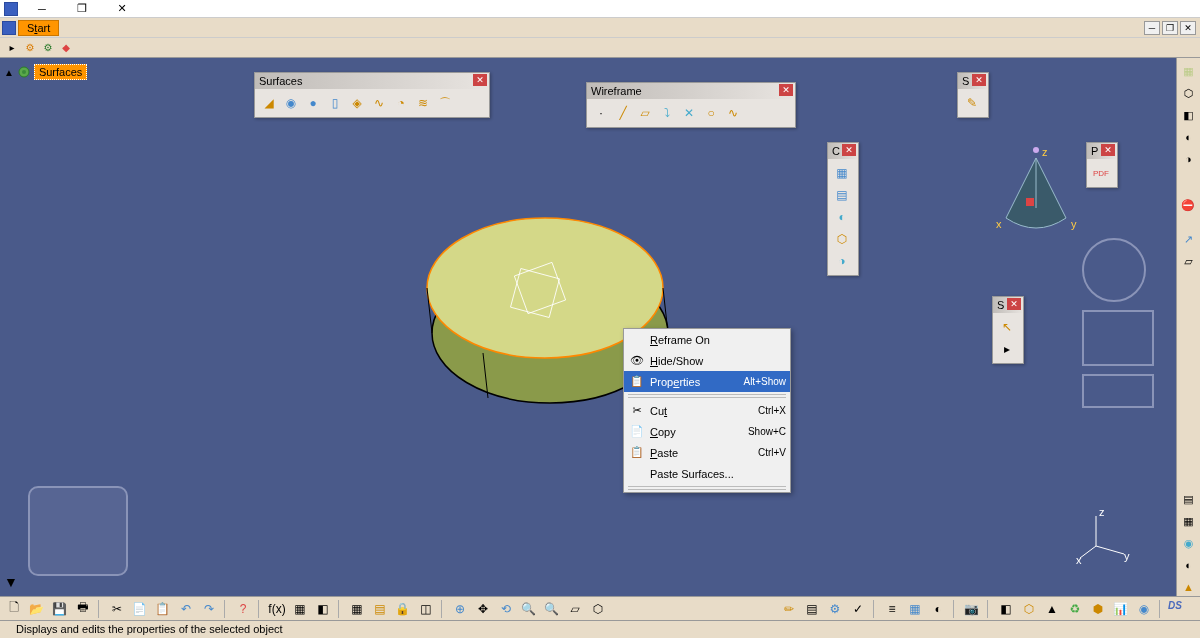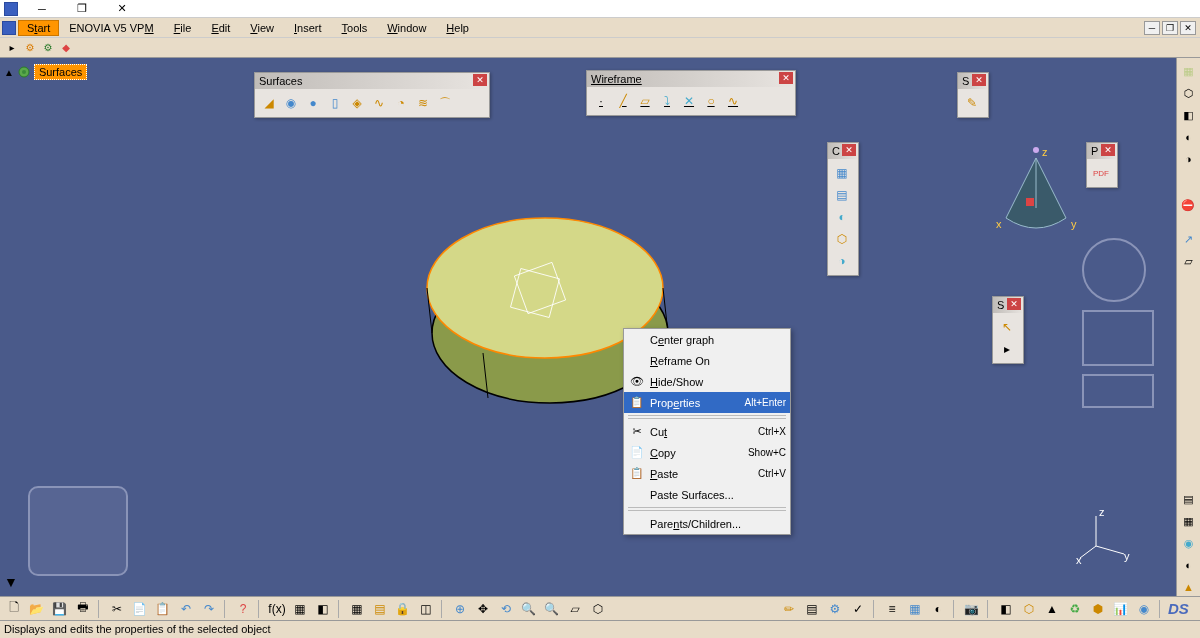--- a/index.html
+++ b/index.html
@@ -55,47 +55,37 @@
 
 .thumb { position:absolute; left:28px; bottom:20px; width:100px; height:90px; border:2px solid #8a94b8; border-radius:10px; background:rgba(120,130,170,0.3); }
 
 .right-sidebar { position: absolute; right: 0; top: 58px; width: 24px; bottom: 42px; background: #e8dcc8; border-left: 1px solid #999; display: flex; flex-direction: column; align-items: center; gap: 4px; padding-top: 4px; }
 .right-sidebar .tb-icon { width: 18px; height: 18px; cursor: pointer; display:flex; align-items:center; justify-content:center; }
 
 .bottom-toolbar { position: absolute; left: 0; right: 0; bottom: 18px; height: 24px; background: #e8dcc8; border-top: 1px solid #999; display: flex; align-items: center; gap: 3px; padding: 0 4px; }
 .bottom-toolbar .tb-icon { width: 20px; height: 20px; cursor: pointer; display:flex; align-items:center; justify-content:center; font-size:12px; }
 .tb-sep { width: 4px; height: 18px; border-left: 1px solid #aaa; margin: 0 2px; }
 
-.statusbar { position: absolute; left: 0; right: 0; bottom: 0; height: 18px; background: #e8dcc8; border-top: 1px solid #999; padding: 2px 4px; font-size: 11px; }
-
-.dassault { width: 28px; height: 18px; color:#4a6abc; font-style:italic; font-weight:bold; font-size:15px; }
+.statusbar { position: absolute; left: 0; right: 0; bottom: 0; height: 18px; background: #e8dcc8; border-top: 1px solid #999; padding: 2px 16px; font-size: 11px; }
+
+.dassault { width: 28px; height: 18px; color:#4a6abc; font-style:italic; font-weight:bold; font-size:10px; }
 </style>
 </head>
 <body>
 
 <div class="titlebar">
   <div class="icon"></div>
   <div class="win-btn">─</div>
   <div class="win-btn">❐</div>
   <div class="win-btn win-close">✕</div>
 </div>
 
 <div class="menubar">
   <div style="width:14px;height:14px;background:#3a5fbf;margin-right:2px;border:1px solid #2a4a9f;"></div>
   <div class="start-btn"><span>S</span><u>t</u><span>art</span></div>
-  <div id="menu-items" style="display:flex;">
-      <div class="menu-btn">ENOVIA V5 VP<u>M</u></div>
-      <div class="menu-btn"><u>F</u>ile</div>
-      <div class="menu-btn"><u>E</u>dit</div>
-      <div class="menu-btn"><u>V</u>iew</div>
-      <div class="menu-btn"><u>I</u>nsert</div>
-      <div class="menu-btn"><u>T</u>ools</div>
-      <div class="menu-btn"><u>W</u>indow</div>
-      <div class="menu-btn"><u>H</u>elp</div>
-    </div>
   <div class="mdi-controls">
     <span>─</span>
     <span>❐</span>
     <span>✕</span>
   </div>
 </div>
 
 <div class="icon-row">
   <div class="tb-icon">▸</div>
   <div class="tb-icon" style="color:#d97a00;">⚙</div>
@@ -166,21 +156,21 @@
       <div class="tool-icon" style="color:#48c;">●</div>
       <div class="tool-icon" style="color:#48c;">▯</div>
       <div class="tool-icon" style="color:#c80;">◈</div>
       <div class="tool-icon" style="color:#c80;">∿</div>
       <div class="tool-icon" style="color:#c80;">◔</div>
       <div class="tool-icon" style="color:#c80;">≋</div>
       <div class="tool-icon" style="color:#c80;">⌒</div>
     </div>
   </div>
 
-  <div class="float-toolbar" style="left:586px; top:12px; width:210px;text-decoration:underline;">
+  <div class="float-toolbar" style="left:586px; top:24px; width:210px;">
     <div class="ft-header">
       <span>Wireframe</span>
       <div class="ft-close">✕</div>
     </div>
     <div class="ft-body">
       <div class="tool-icon">·</div>
       <div class="tool-icon" style="color:#c80;">╱</div>
       <div class="tool-icon" style="color:#c80;">▱</div>
       <div class="tool-icon" style="color:#4ac;">⤵</div>
       <div class="tool-icon" style="color:#4ac;">✕</div>
@@ -230,34 +220,30 @@
       </div>
     <div class="ft-body vertical">
       <div class="tool-icon" style="color:#c80;">↖</div>
       <div class="tool-icon">▸</div>
     </div>
   </div>
 
   <div class="context-menu" id="context-menu">
       <div class="cm-item">
         <span class="cm-icon"></span>
-        <span class="cm-label">C<u>e</u>nter graph</span>
-      </div>
-      <div class="cm-item">
-        <span class="cm-icon"></span>
         <span class="cm-label"><u>R</u>eframe On</span>
       </div>
       <div class="cm-item">
         <span class="cm-icon">👁</span>
         <span class="cm-label"><u>H</u>ide/Show</span>
       </div>
       <div class="cm-item highlighted">
         <span class="cm-icon">📋</span>
         <span class="cm-label">Prop<u>e</u>rties</span>
-        <span class="cm-shortcut">Alt+Enter</span>
+        <span class="cm-shortcut">Alt+Show</span>
       </div>
       <div class="cm-sep"></div>
       <div class="cm-sep"></div>
       <div class="cm-item">
         <span class="cm-icon">✂</span>
         <span class="cm-label">Cu<u>t</u></span>
         <span class="cm-shortcut">Ctrl+X</span>
       </div>
       <div class="cm-item">
         <span class="cm-icon">📄</span>
@@ -268,24 +254,20 @@
         <span class="cm-icon">📋</span>
         <span class="cm-label"><u>P</u>aste</span>
         <span class="cm-shortcut">Ctrl+V</span>
       </div>
       <div class="cm-item">
         <span class="cm-icon"></span>
         <span class="cm-label">Paste Surfaces...</span>
       </div>
       <div class="cm-sep"></div>
       <div class="cm-sep"></div>
-      <div class="cm-item">
-        <span class="cm-icon"></span>
-        <span class="cm-label">Pare<u>n</u>ts/Children...</span>
-      </div>
     </div>
 
   <div class="thumb"></div>
 </div>
 
 <div class="right-sidebar">
   <div class="tb-icon" style="color:#bc8;">▦</div>
   <div class="tb-icon">⬡</div>
   <div class="tb-icon">◧</div>
   <div class="tb-icon">◐</div>

